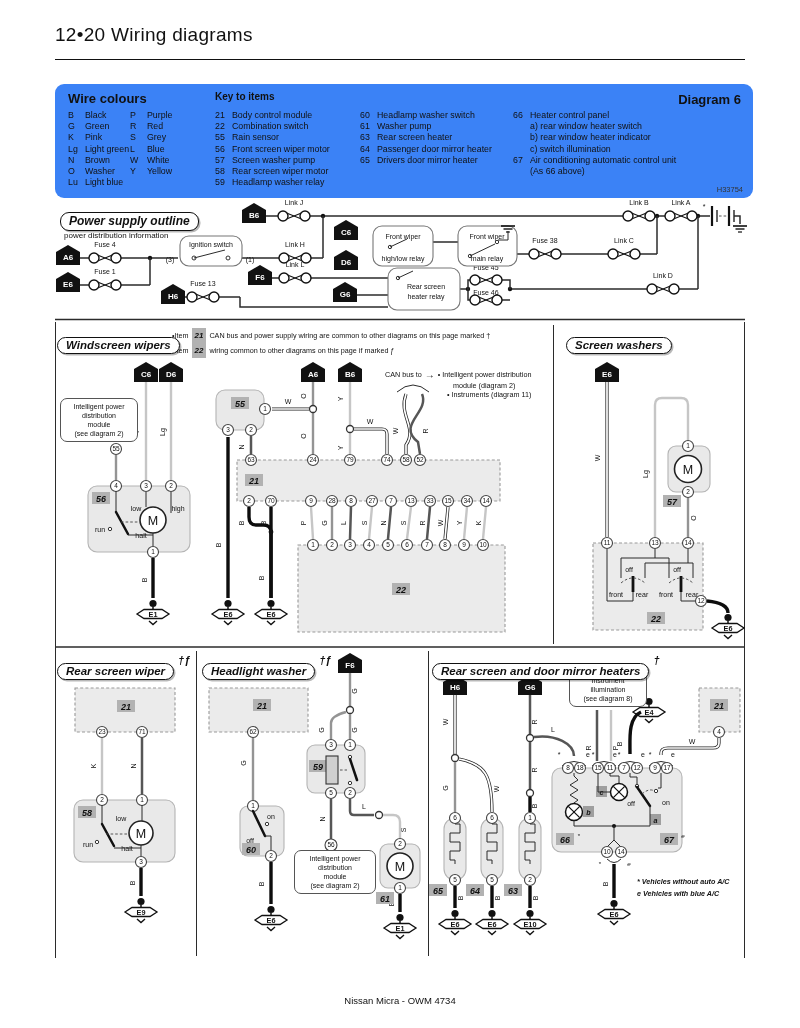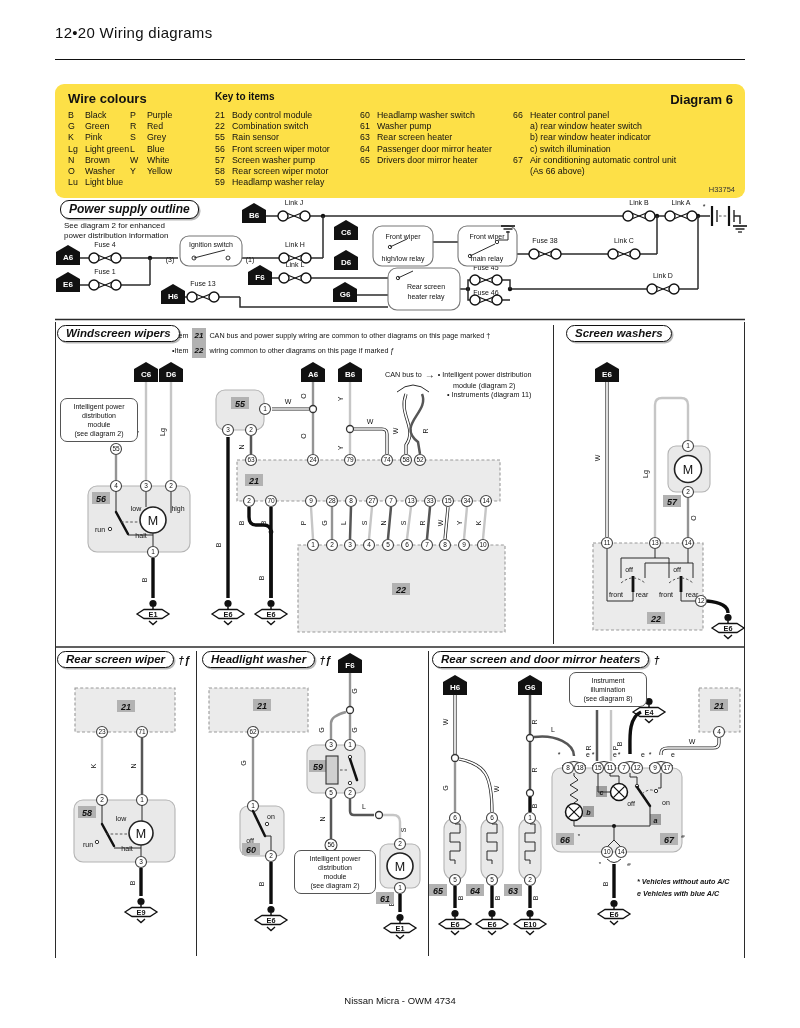--- a/index.html
+++ b/index.html
@@ -1,35 +1,35 @@
 <!DOCTYPE html>
 <html><head>
 <meta charset="utf-8">
 <style>
   html,body{margin:0;padding:0;background:#fff;}
   body{width:800px;height:1028px;position:relative;font-family:"Liberation Sans",sans-serif;color:#111;}
   .abs{position:absolute;}
   
-  #hdr{left:55px;top:24px;font-size:15px;letter-spacing:.3px;}
+  #hdr{left:55px;top:24px;font-size:19px;letter-spacing:.3px;}
   #hdr-rule{left:55px;top:59px;width:690px;border-top:1.6px solid #111;}
   
-  #legend{left:55px;top:84px;width:690px;height:114px;background:#fde047;border-radius:9px;}
+  #legend{left:55px;top:84px;width:690px;height:114px;background:#3b82f6;border-radius:9px;padding-left:8px;}
   #legend .lt1{position:absolute;left:13px;top:7px;font-size:13px;font-weight:bold;}
   #legend .lt2{position:absolute;left:160px;top:7px;font-size:10px;font-weight:bold;}
   #legend .ldiag{position:absolute;right:12px;top:8px;font-size:13px;font-weight:bold;}
   #legend .lref{position:absolute;right:10px;bottom:4px;font-size:7.5px;color:#333;}
   .lcol{position:absolute;font-size:8.8px;line-height:11.2px;}
   .lrow{display:flex;}
   .lrow .ln{width:17px;flex:0 0 17px;}
   .lrow .lt{white-space:nowrap;}
   #lc1{left:13px;top:26px;} #lc2{left:75px;top:26px;}
   #li1{left:160px;top:26px;} #li2{left:305px;top:26px;} #li3{left:458px;top:26px;}
   
   .sect{position:absolute;display:flex;gap:4px;z-index:3;}
-  .stitle{border:1.7px solid #111;border-radius:9px;background:#fff;padding:1px 8px 2px;font-size:11.5px;font-weight:bold;font-style:italic;white-space:nowrap;box-shadow:1.5px 1.5px 0 rgba(0,0,0,.28);}
+  .stitle{border:1.7px solid #111;border-radius:9px;background:#fff;padding:1px 8px 2px;font-size:11.5px;font-weight:bold;font-style:italic;white-space:nowrap;box-shadow:1.5px 1.5px 0 rgba(0,0,0,.28);margin-top:12px;}
   .smark{font-size:11px;font-weight:bold;font-style:italic;padding-top:3px;}
   
   .tbox{position:absolute;border:1.1px solid #555;border-radius:7px;background:#fff;font-size:7px;line-height:1.3;text-align:center;padding:3px 2px;z-index:2;}
   #psub{left:64px;top:221px;font-size:8px;line-height:1.25;}
   #notes{left:172px;top:328px;font-size:7.2px;line-height:1.9;}
   .nbadge{display:inline-block;background:#b2b2b2;font-weight:bold;font-style:italic;font-size:8px;padding:0 3px;margin:0 3px;}
   #cannote{left:385px;top:368px;font-size:7.2px;line-height:1.3;}
   #cannote .row{display:flex;gap:3px;align-items:center;}
   #cannote .arr{font-weight:bold;font-size:10px;}
   #cannote .ind{margin-left:8px;}

